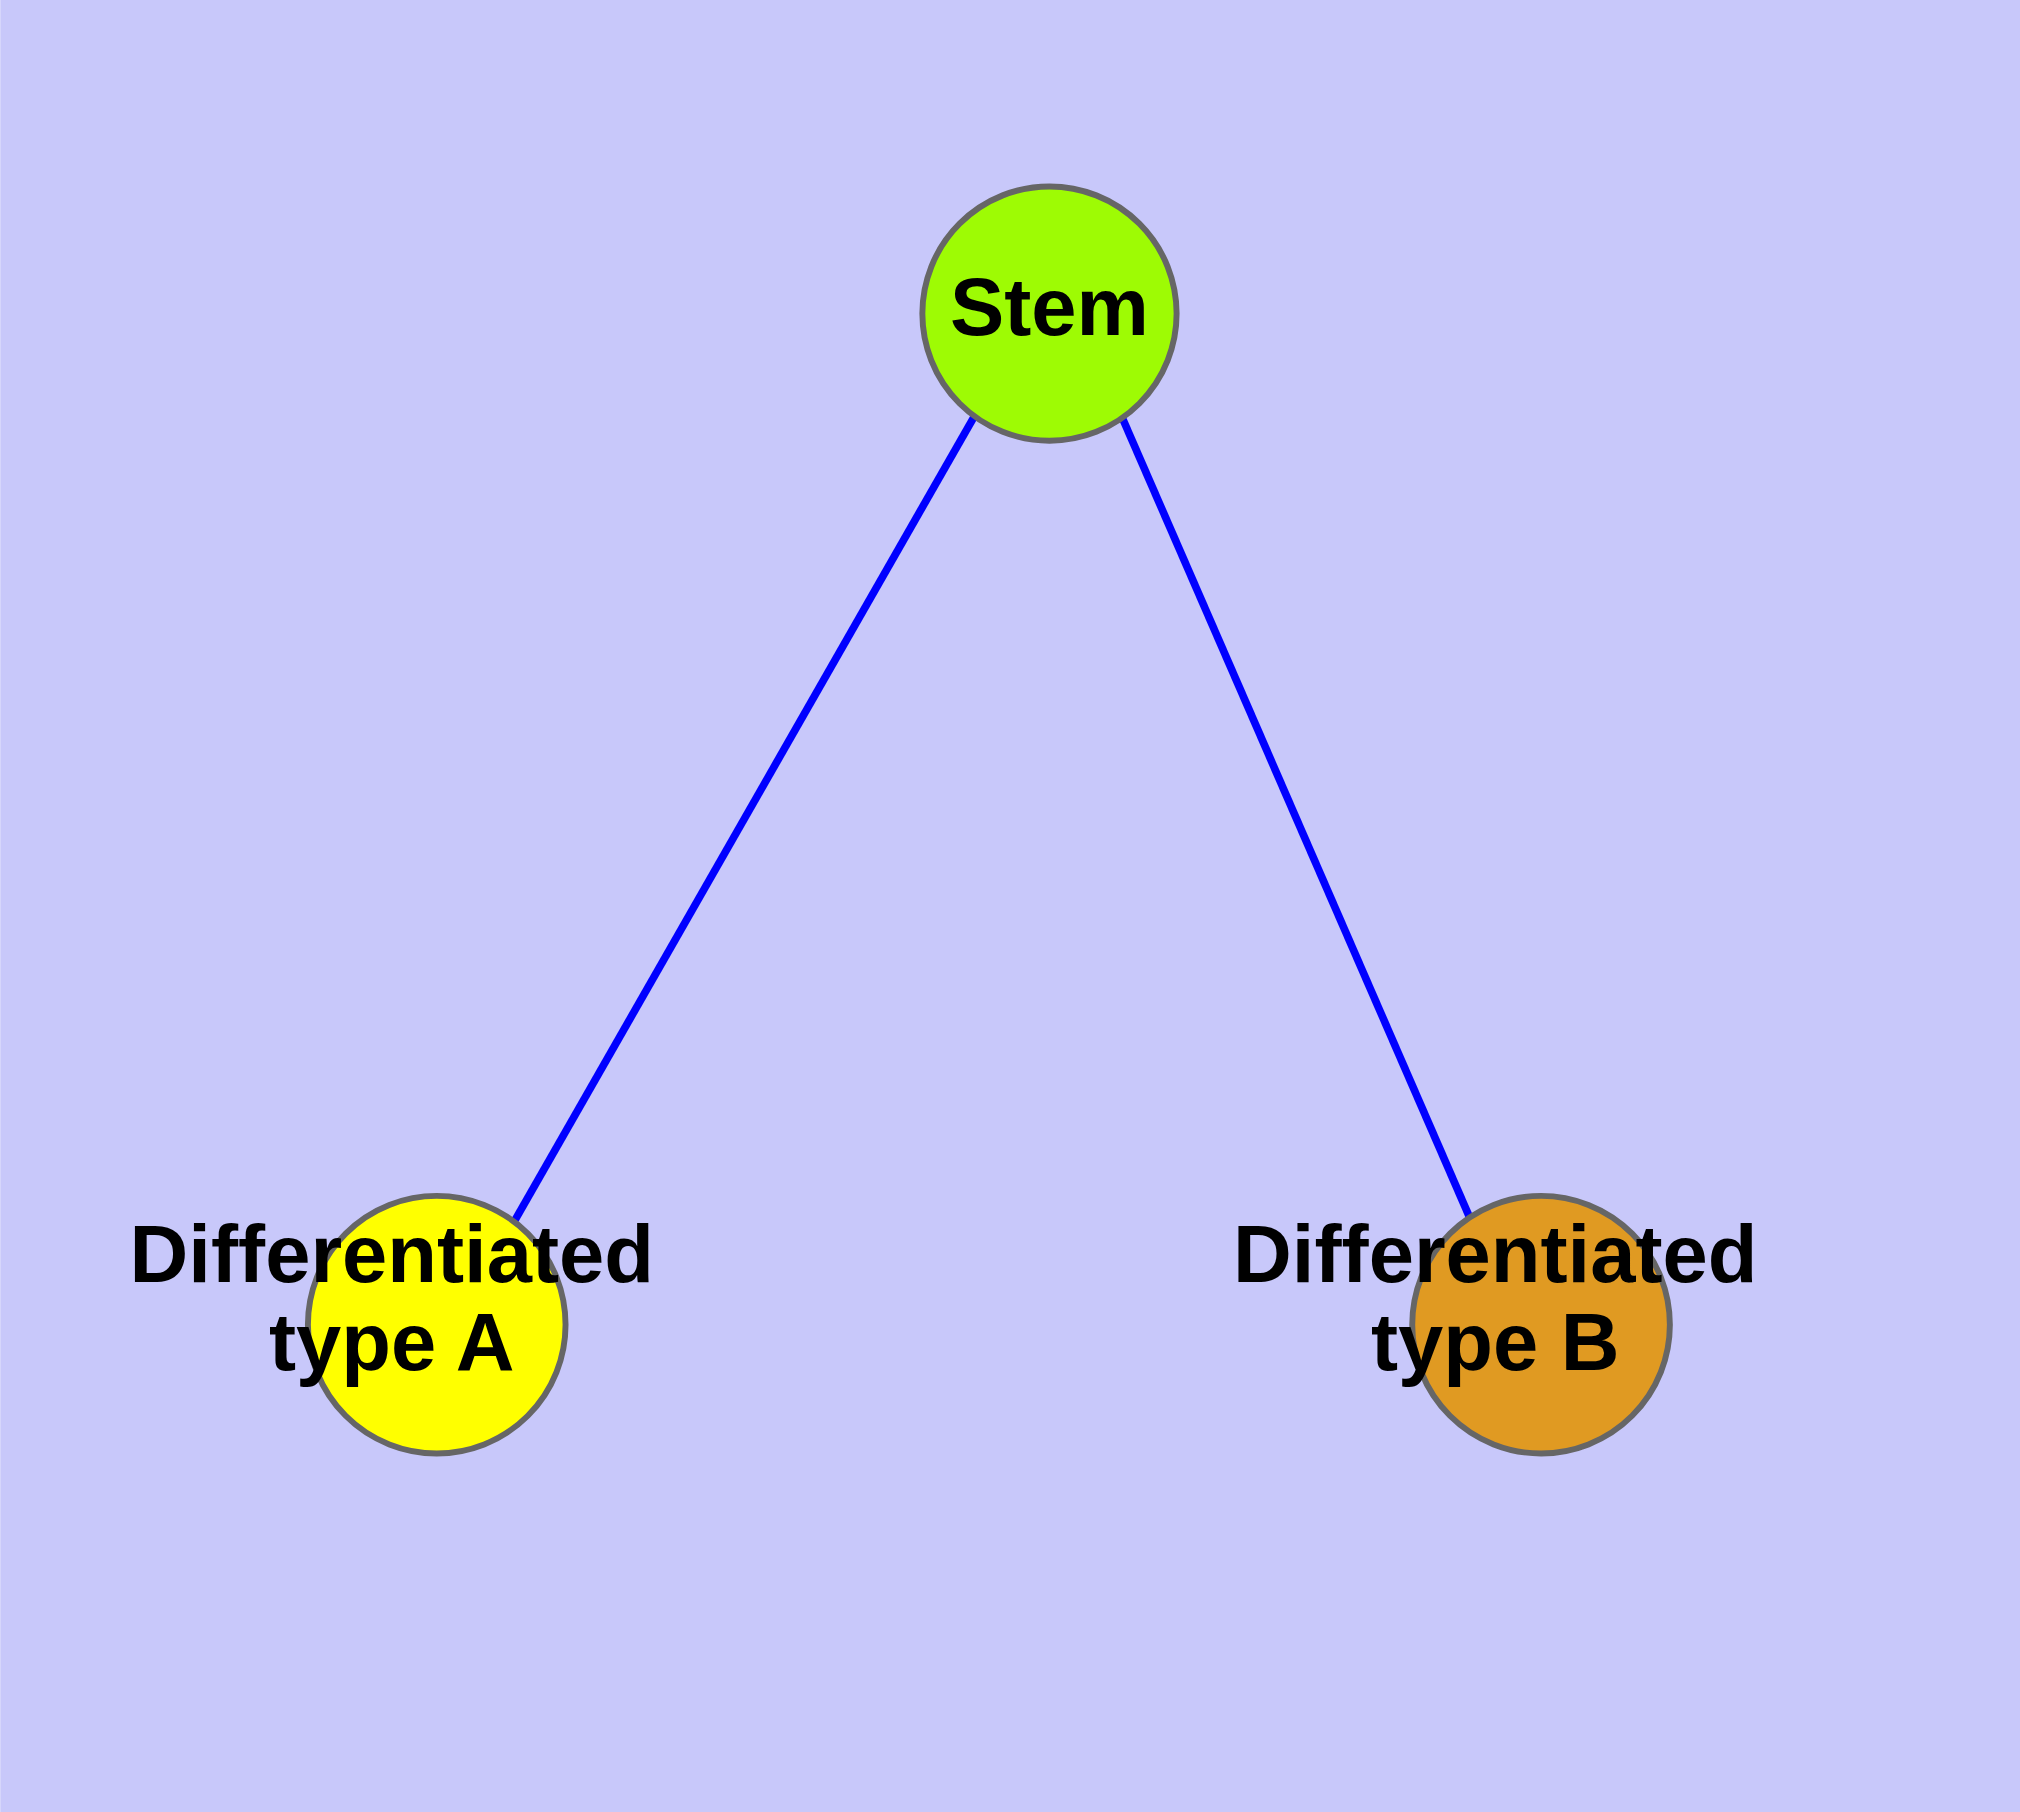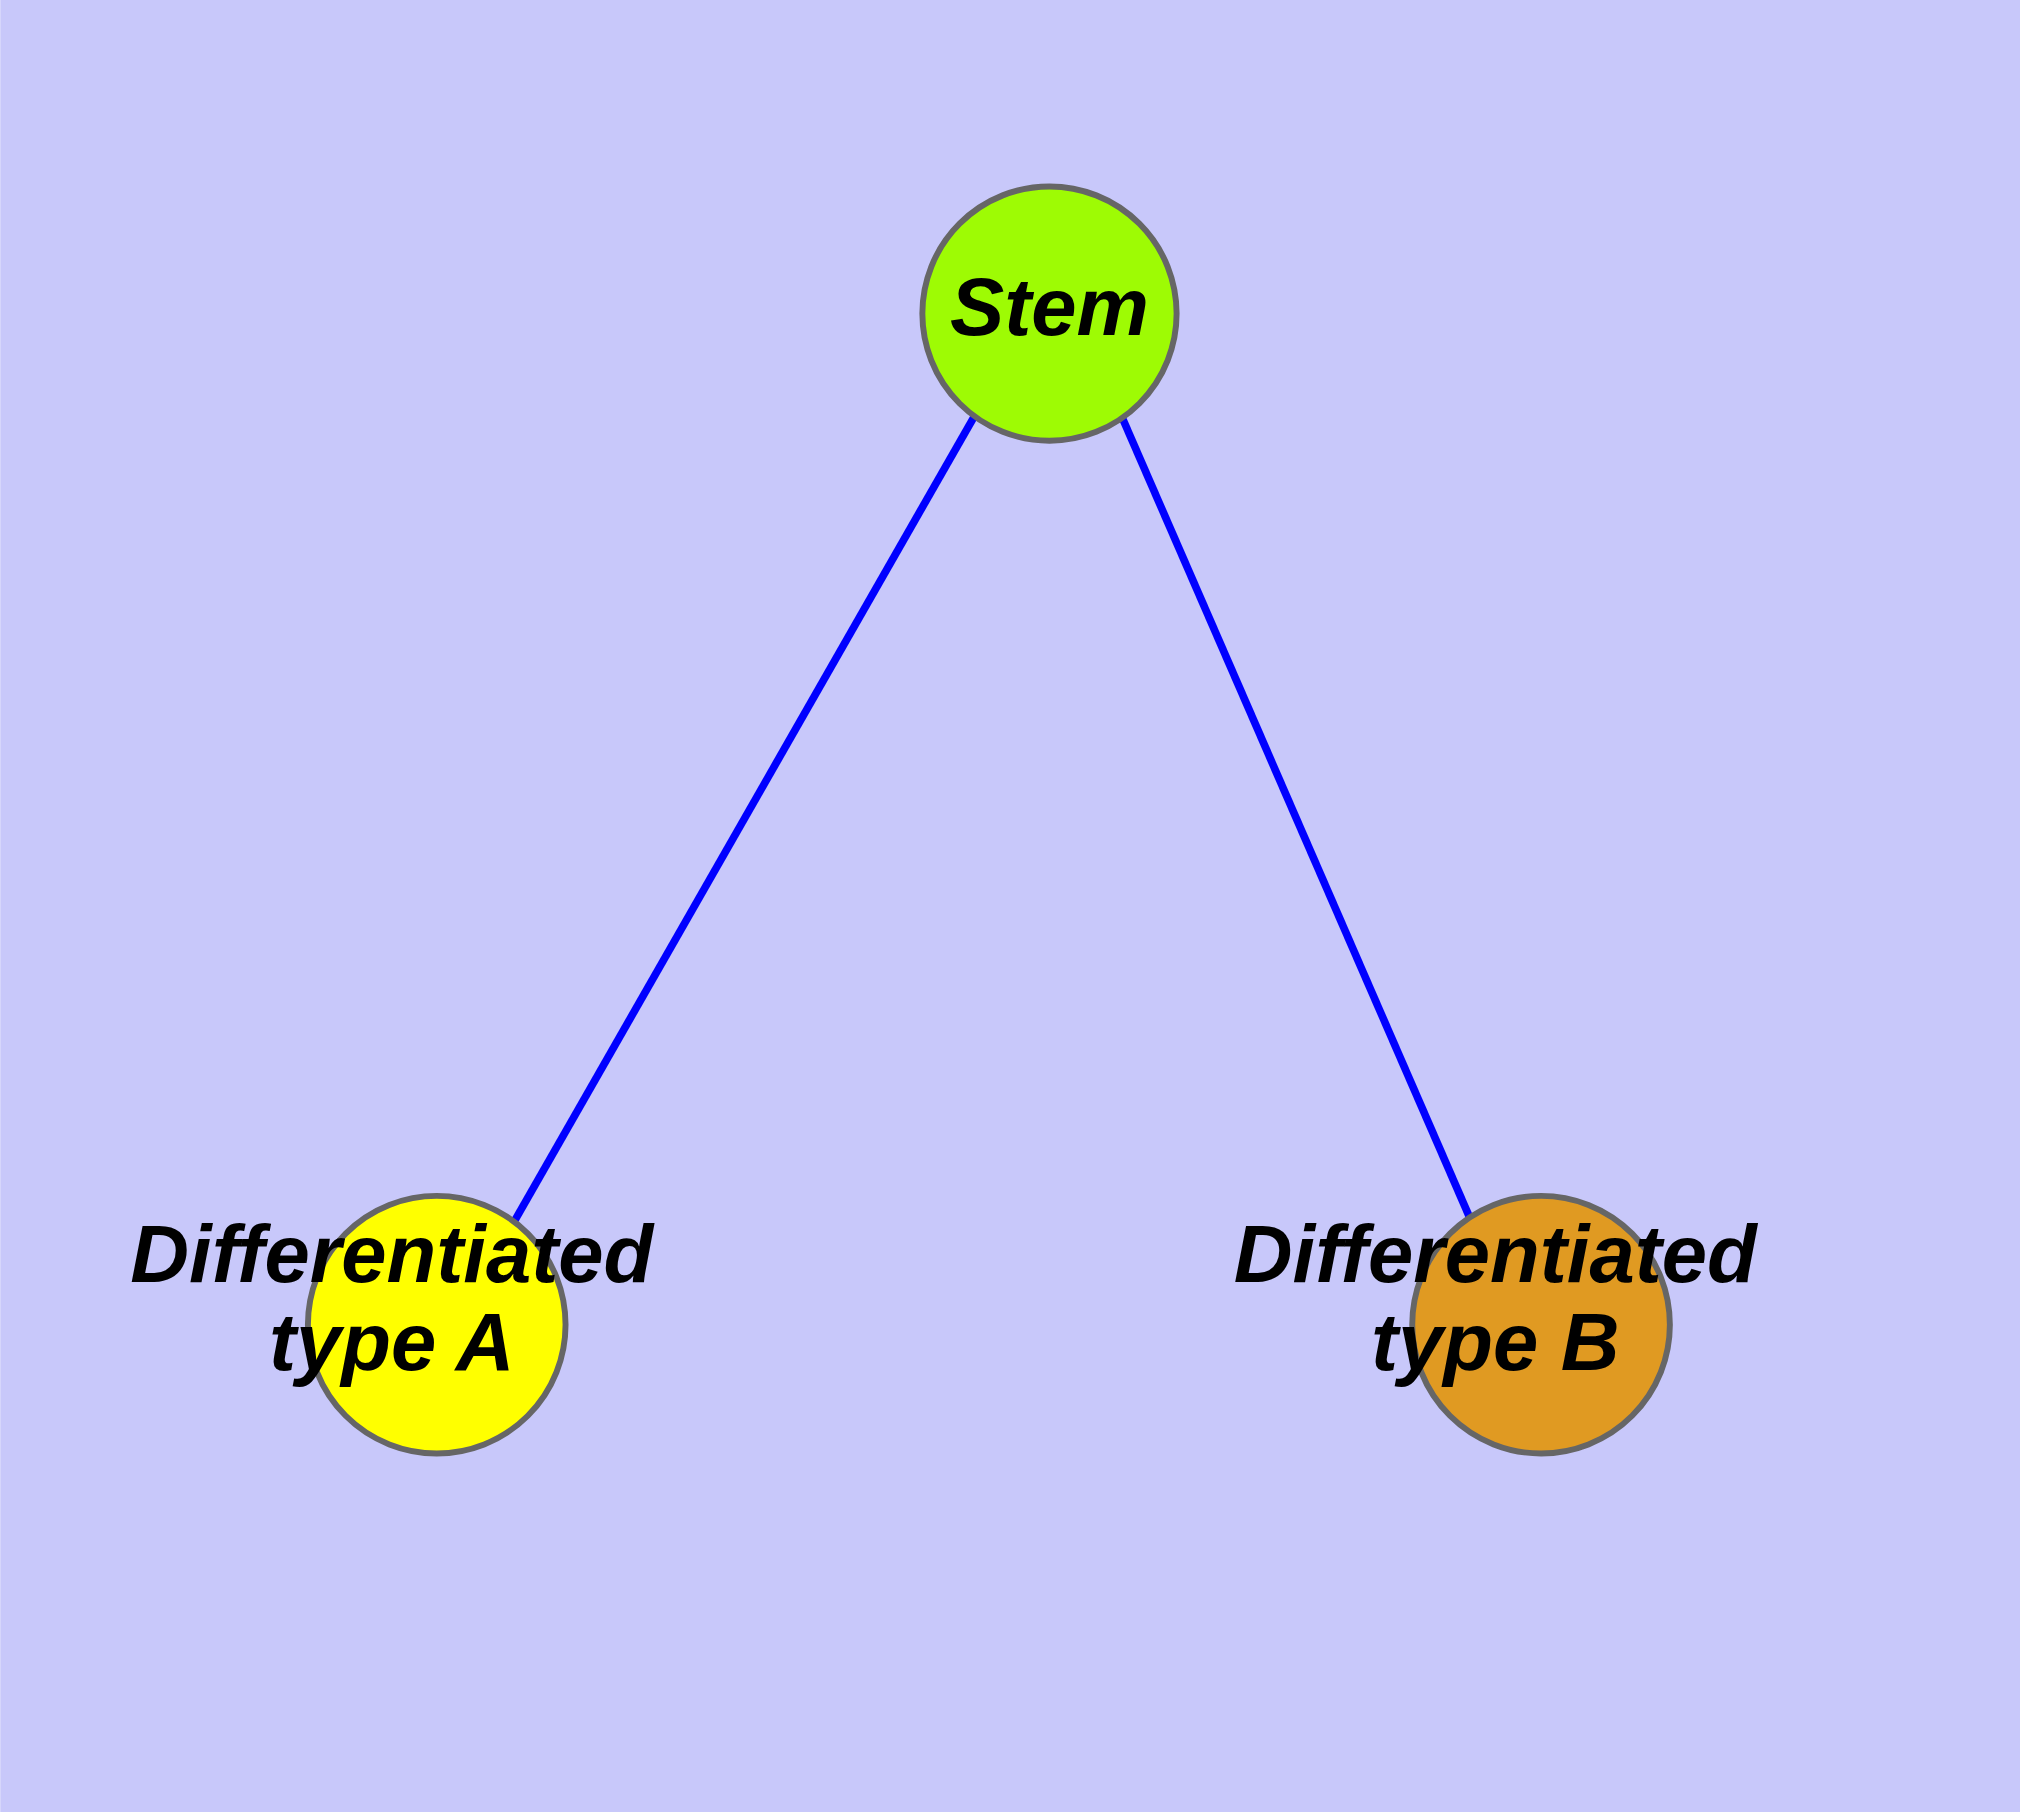--- a/index.html
+++ b/index.html
@@ -6,21 +6,20 @@
     margin: 0;
     padding: 0;
     background: #ffffff;
   }
   #canvas {
     position: relative;
     width: 2021px;
     height: 1812px;
     overflow: hidden;
     font-family: "Liberation Sans", sans-serif;
-    font-style: italic;
   }
   #graph-svg {
     position: absolute;
     top: 0;
     left: 0;
     width: 2021px;
     height: 1812px;
     display: block;
   }
   .node-label {

